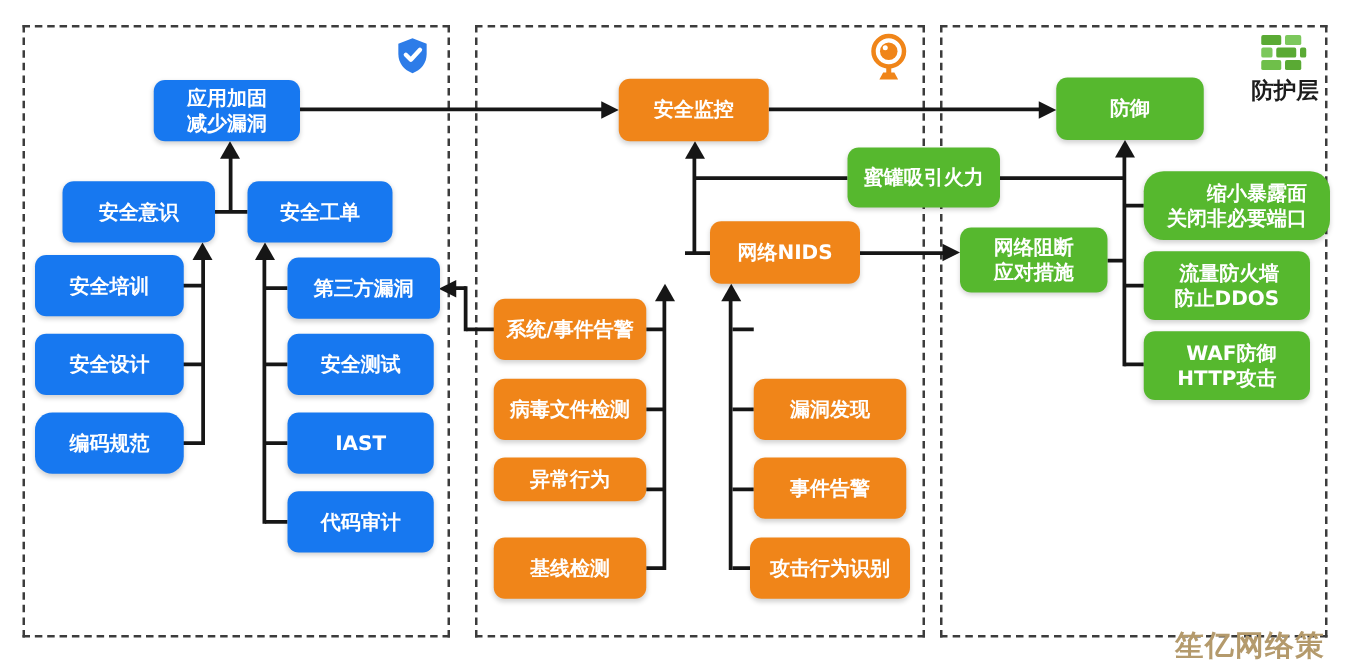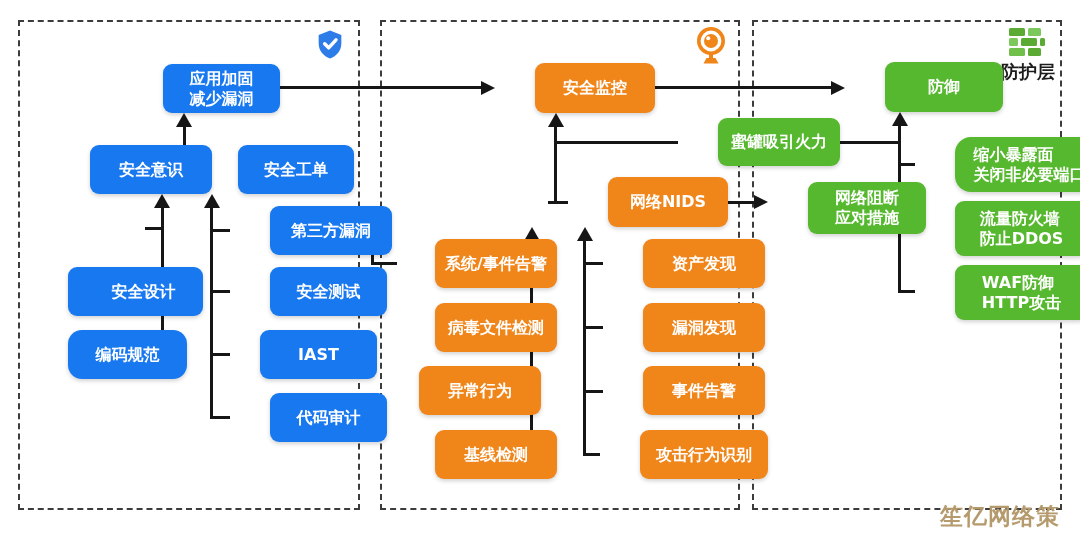--- a/index.html
+++ b/index.html
@@ -2,23 +2,22 @@
 <html style="--blue: #1778f0; --orange: #f08519; --green: #56b82e; --line: #161616; --watermark: #b49a6c;"><head>
 <meta charset="utf-8">
 <style>
   html,body{margin:0;padding:0;background:#ffffff;}
   body{font-family:"DejaVu Sans","Liberation Sans",sans-serif;}
   #stage{position:relative;width:1080px;height:534px;background:#ffffff;overflow:hidden;}
   .panel{position:absolute;border:2px dashed #3c3c3c;background:transparent;}
   .node{
     position:absolute;display:flex;align-items:center;justify-content:center;
     color:#ffffff;font-weight:bold;font-size:16px;line-height:1.25;
-    border-radius:9px;text-align:left;white-space:pre-line;
+    border-radius:9px;text-align:right;white-space:pre-line;
     box-shadow:0 2px 4px rgba(0,0,0,0.18);
-    margin-left:40px;
   }
   .blue{background:var(--blue,#1778f0);}
   .orange{background:var(--orange,#f08519);}
   .green{background:var(--green,#56b82e);}
   .lh{position:absolute;height:3px;background:var(--line,#161616);}
   .lv{position:absolute;width:3px;background:var(--line,#161616);}
   .arr-up{position:absolute;width:0;height:0;
     border-left:8px solid transparent;border-right:8px solid transparent;
     border-bottom:14px solid var(--line,#161616);}
   .arr-right{position:absolute;width:0;height:0;
@@ -124,34 +123,34 @@
   <div class="lh" style="left:800px;top:141px;width:99px;"></div>
   <div class="lh" style="left:899px;top:163px;width:16px;"></div>
   <div class="lh" style="left:886px;top:207px;width:13px;"></div>
   <div class="lh" style="left:899px;top:227px;width:16px;"></div>
   <div class="lh" style="left:899px;top:290px;width:16px;"></div>
 
   <div class="node blue" style="left:123px;top:64px;width:117px;height:49px;">应用加固
 减少漏洞</div>
   <div class="node blue" style="left:50px;top:145px;width:122px;height:49px;">安全意识</div>
   <div class="node blue" style="left:198px;top:145px;width:116px;height:49px;">安全工单</div>
+  <div class="node blue" style="left:28px;top:204px;width:119px;height:49px;">安全培训</div>
   <div class="node blue" style="left:230px;top:206px;width:122px;height:49px;">第三方漏洞</div>
-  <div class="node blue" style="left:28px;top:267px;width:119px;height:49px;padding-left:16px;">安全设计</div>
+  <div class="node blue" style="left:28px;top:267px;width:119px;height:49px;">安全设计</div>
   <div class="node blue" style="left:230px;top:267px;width:117px;height:49px;">安全测试</div>
   <div class="node blue" style="left:28px;top:330px;width:119px;height:49px;border-radius:14px;">编码规范</div>
-  <div class="node blue" style="left:220px;top:330px;width:117px;height:49px;">IAST</div>
+  <div class="node blue" style="left:230px;top:330px;width:117px;height:49px;">IAST</div>
   <div class="node blue" style="left:230px;top:393px;width:117px;height:49px;">代码审计</div>
 
   <div class="node orange" style="left:495px;top:63px;width:120px;height:50px;">安全监控</div>
   <div class="node orange" style="left:568px;top:177px;width:120px;height:50px;">网络NIDS</div>
   <div class="node orange" style="left:395px;top:239px;width:122px;height:49px;">系统/事件告警</div>
   <div class="node orange" style="left:395px;top:303px;width:122px;height:49px;">病毒文件检测</div>
-  <div class="node orange" style="left:379px;top:366px;width:122px;height:49px;">异常行为</div>
+  <div class="node orange" style="left:395px;top:366px;width:122px;height:35px;">异常行为</div>
   <div class="node orange" style="left:395px;top:430px;width:122px;height:49px;">基线检测</div>
-  <div class="node orange" style="left:603px;top:239px;width:122px;height:49px;">资产发现</div>
   <div class="node orange" style="left:603px;top:303px;width:122px;height:49px;">漏洞发现</div>
   <div class="node orange" style="left:603px;top:366px;width:122px;height:49px;">事件告警</div>
   <div class="node orange" style="left:600px;top:430px;width:128px;height:49px;">攻击行为识别</div>
 
   <div class="node green" style="left:678px;top:118px;width:122px;height:48px;">蜜罐吸引火力</div>
   <div class="node green" style="left:845px;top:62px;width:118px;height:50px;">防御</div>
   <div class="node green" style="left:768px;top:182px;width:118px;height:52px;">网络阻断
 应对措施</div>
   <div class="node green" style="left:915px;top:137px;width:149px;height:55px;border-radius:16px;">缩小暴露面
 关闭非必要端口</div>

